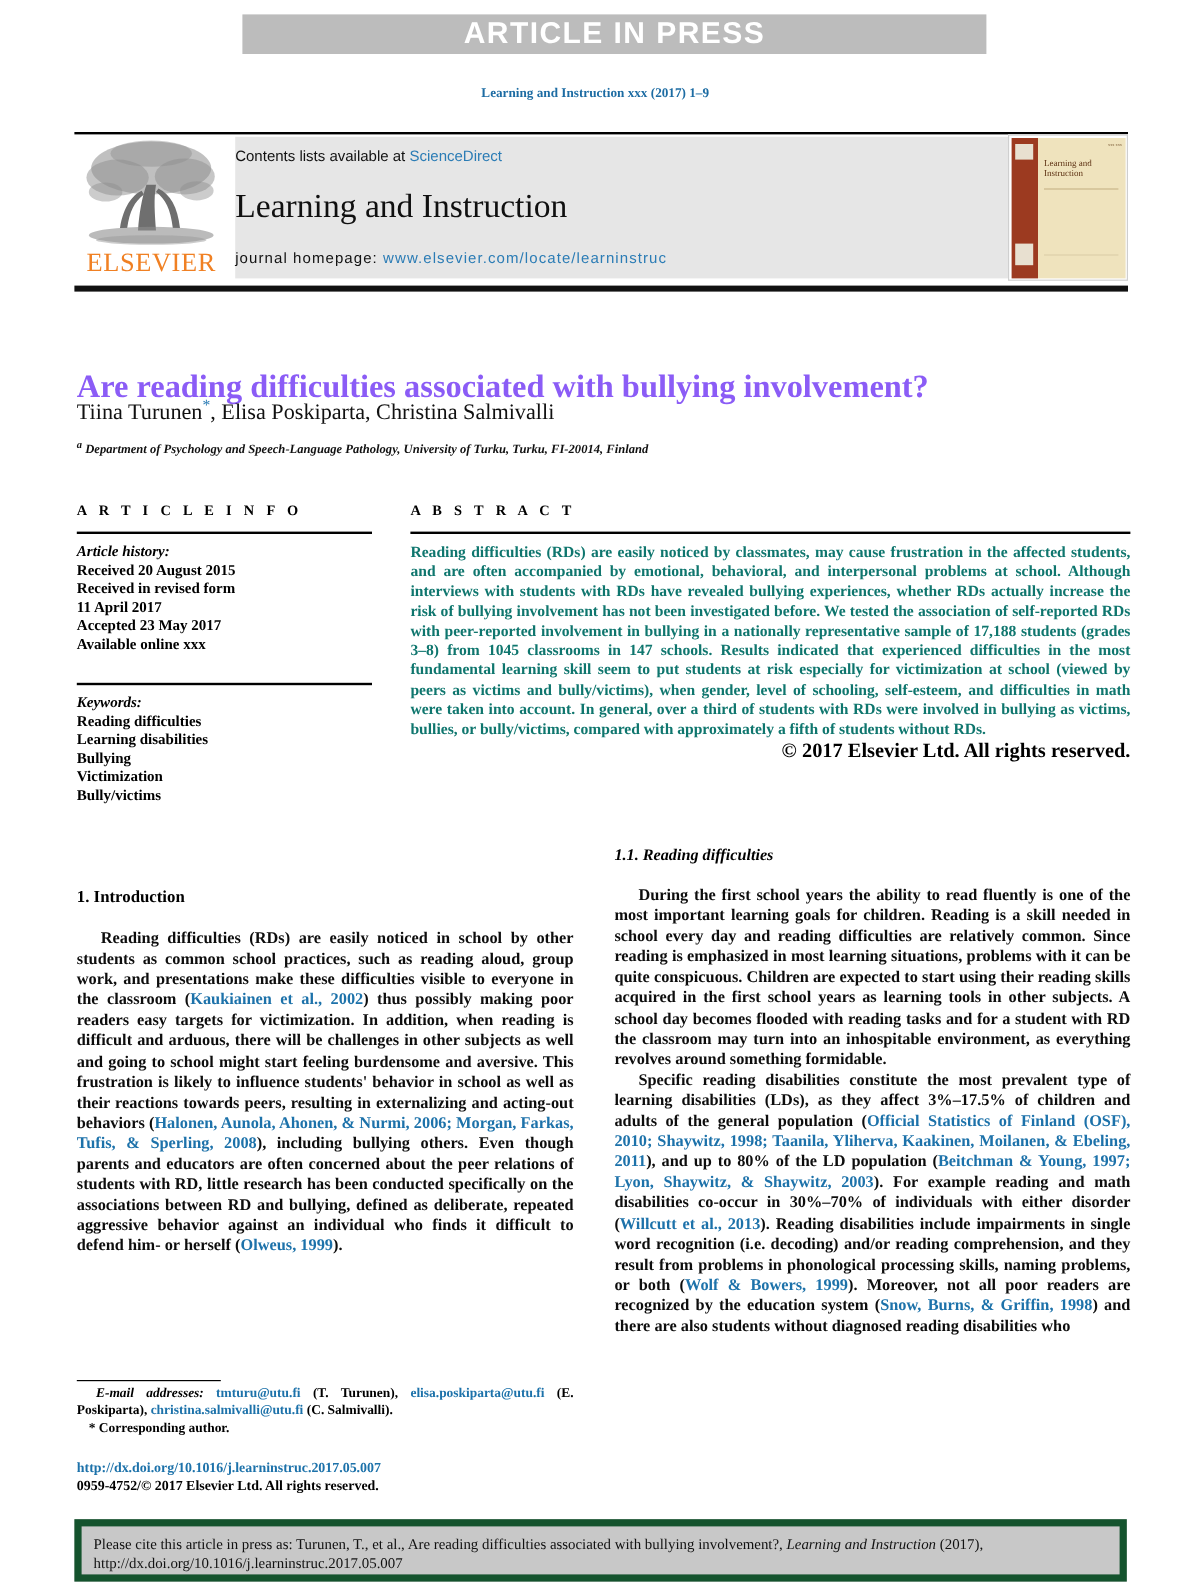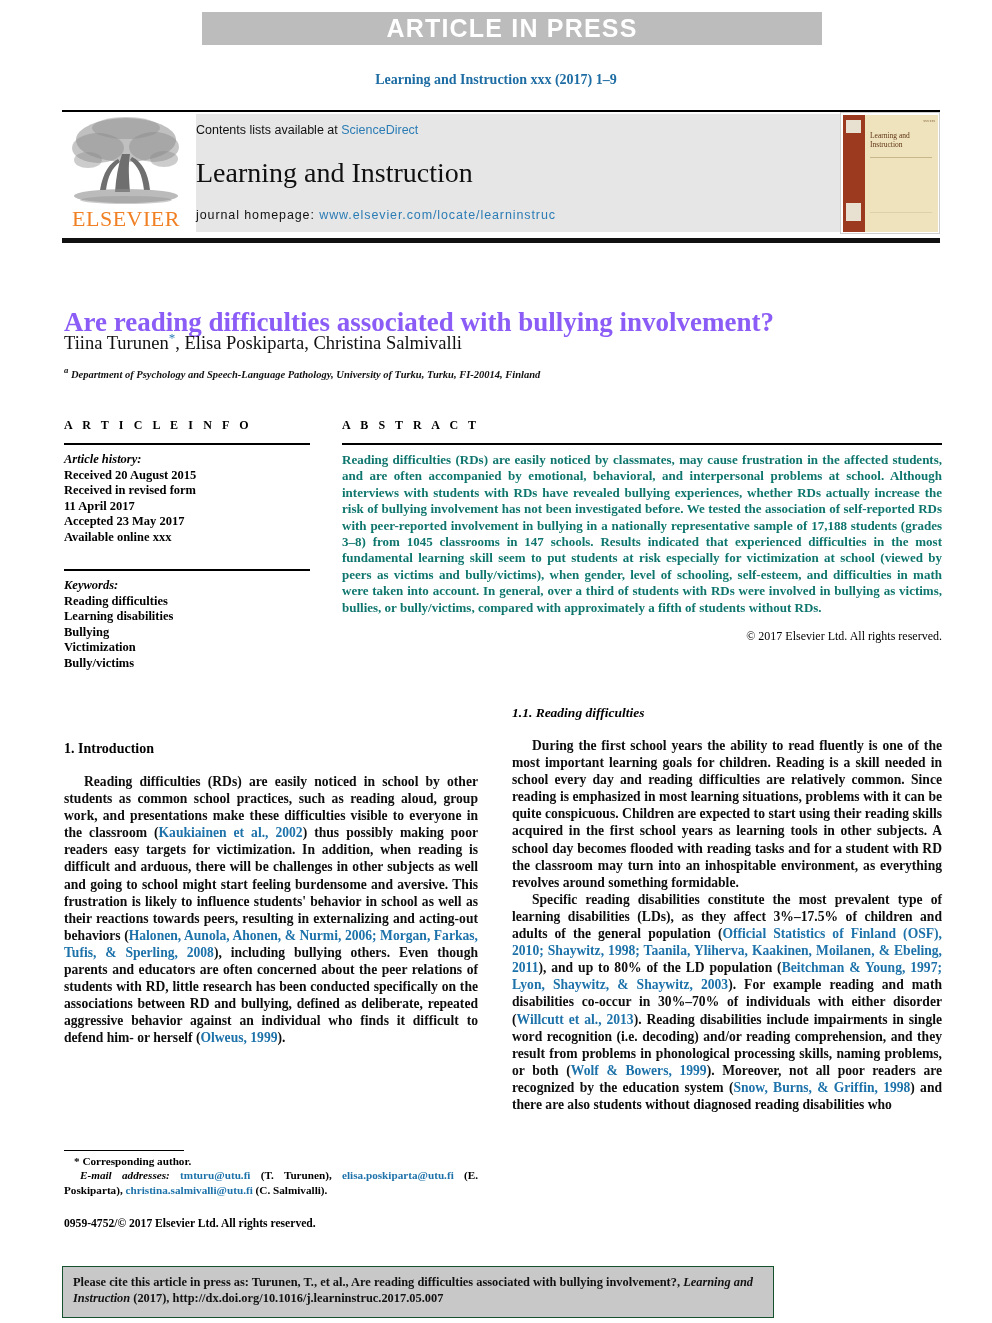--- a/index.html
+++ b/index.html
@@ -34,21 +34,21 @@
     justify-content: center;
   }
 
   
   .running-head {
     position: absolute;
     left: 0;
     top: 72px;
     width: 992px;
     text-align: center;
-    font-size: 14px;
+    font-size: 11px;
     font-weight: bold;
     color: #1d6ca3;
   }
 
   
   .header-rule-top {
     position: absolute;
     left: 62px;
     top: 110px;
     width: 878px;
@@ -265,24 +265,24 @@
   }
   .info-gap { height: 24px; }
   .abstract-body {
     font-size: 13px;
     line-height: 16.4px;
     text-align: justify;
     font-weight: bold;
     color: #0f766e;
   }
   .abstract-copy {
-    margin-top: 13px;
+    margin-top: 0;
     text-align: right;
-    font-size: 12px;
-    font-weight: normal;
+    font-size: 17px;
+    font-weight: bold;
   }
 
   
   .col-left {
     position: absolute;
     left: 64px;
     top: 740px;
     width: 414px;
   }
   .col-right {
@@ -345,30 +345,29 @@
     line-height: 15px;
     font-weight: bold;
   }
   .doi-link { color: #1d72aa; }
 
   
   .cite-box {
     position: absolute;
     left: 62px;
     top: 1266px;
-    width: 712px;
+    width: 877px;
     height: 52px;
     background: #c8c8c8;
-    border: 1px solid #14532d;
+    border: 6px solid #14532d;
     box-sizing: border-box;
     padding: 7px 10px 0 10px;
     font-size: 12.4px;
     line-height: 16px;
     color: #111111;
-    font-weight: bold;
   }
   .cite-box i { font-style: italic; }
 </style>
 </head>
 <body>
 
 <div class="press-banner">
   <span>ARTICLE IN PRESS</span>
 </div>
 
@@ -470,31 +469,32 @@
 <div class="col-right">
   <h3 class="subsec-head">1.1. Reading difficulties</h3>
   <p class="body-par">During the first school years the ability to read fluently is one of the most important learning goals for children. Reading is a skill needed in school every day and reading difficulties are relatively common. Since reading is emphasized in most learning situations, problems with it can be quite conspicuous. Children are expected to start using their reading skills acquired in the first school years as learning tools in other subjects. A school day becomes flooded with reading tasks and for a student with RD the classroom may turn into an inhospitable environment, as everything revolves around something formidable.</p>
   <p class="body-par">
     <span>Specific reading disabilities constitute the most prevalent type of learning disabilities (LDs), as they affect 3%–17.5% of children and adults of the general population (</span><span class="cite">Official Statistics of Finland (OSF), 2010; Shaywitz, 1998; Taanila, Yliherva, Kaakinen, Moilanen, &amp; Ebeling, 2011</span><span>), and up to 80% of the LD population (</span><span class="cite">Beitchman &amp; Young, 1997; Lyon, Shaywitz, &amp; Shaywitz, 2003</span><span>). For example reading and math disabilities co-occur in 30%–70% of individuals with either disorder (</span><span class="cite">Willcutt et al., 2013</span><span>). Reading disabilities include impairments in single word recognition (i.e. decoding) and/or reading comprehension, and they result from problems in phonological processing skills, naming problems, or both (</span><span class="cite">Wolf &amp; Bowers, 1999</span><span>). Moreover, not all poor readers are recognized by the education system (</span><span class="cite">Snow, Burns, &amp; Griffin, 1998</span><span>) and there are also students without diagnosed reading disabilities who</span>
   </p>
 </div>
 
 <div class="footnote-rule"></div>
 <div class="footnote">
-  <div style="text-indent:10px;">* Corresponding author.</div>
   <div style="text-align:justify;">
     <span class="em-label" style="margin-left:16px;">E-mail addresses:</span>
     <span class="mail">tmturu@utu.fi</span>
     <span>(T. Turunen),</span>
     <span class="mail">elisa.poskiparta@utu.fi</span>
     <span>(E. Poskiparta),</span>
     <span class="mail">christina.salmivalli@utu.fi</span>
     <span>(C. Salmivalli).</span>
   </div>
+  <div style="text-indent:10px;">* Corresponding author.</div>
 </div>
 
 <div class="doi-block">
+  <div class="doi-link">http://dx.doi.org/10.1016/j.learninstruc.2017.05.007</div>
   <div>0959-4752/© 2017 Elsevier Ltd. All rights reserved.</div>
 </div>
 
 <div class="cite-box">
   <span>Please cite this article in press as: Turunen, T., et al., Are reading difficulties associated with bullying involvement?, </span><i>Learning and Instruction</i><span> (2017), http://dx.doi.org/10.1016/j.learninstruc.2017.05.007</span>
 </div>
 
 </body></html>

